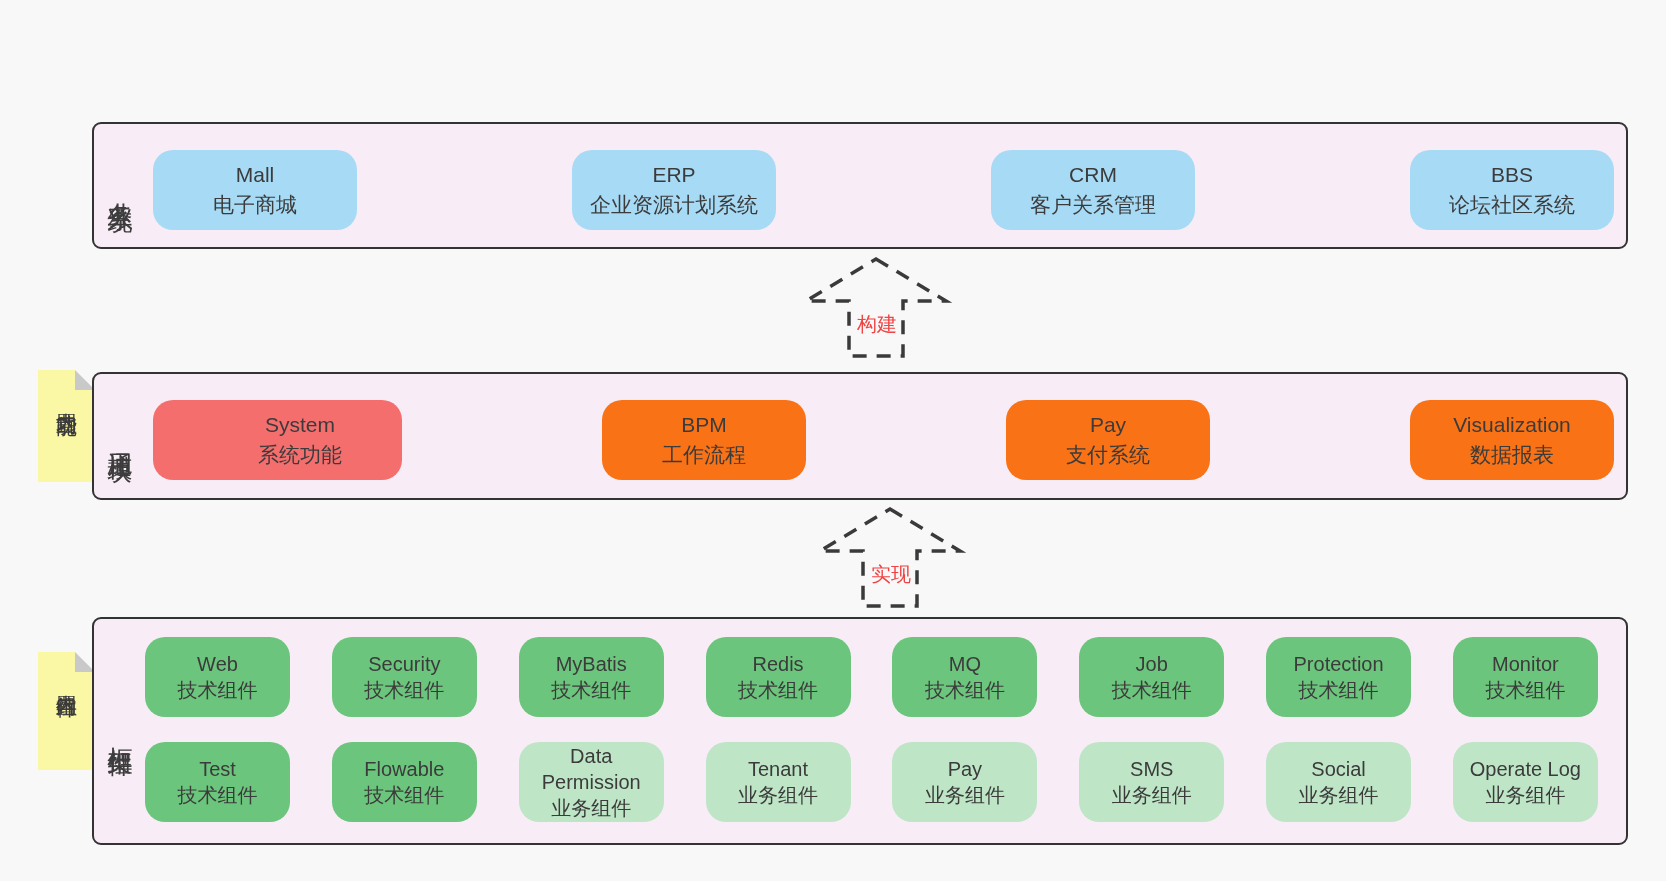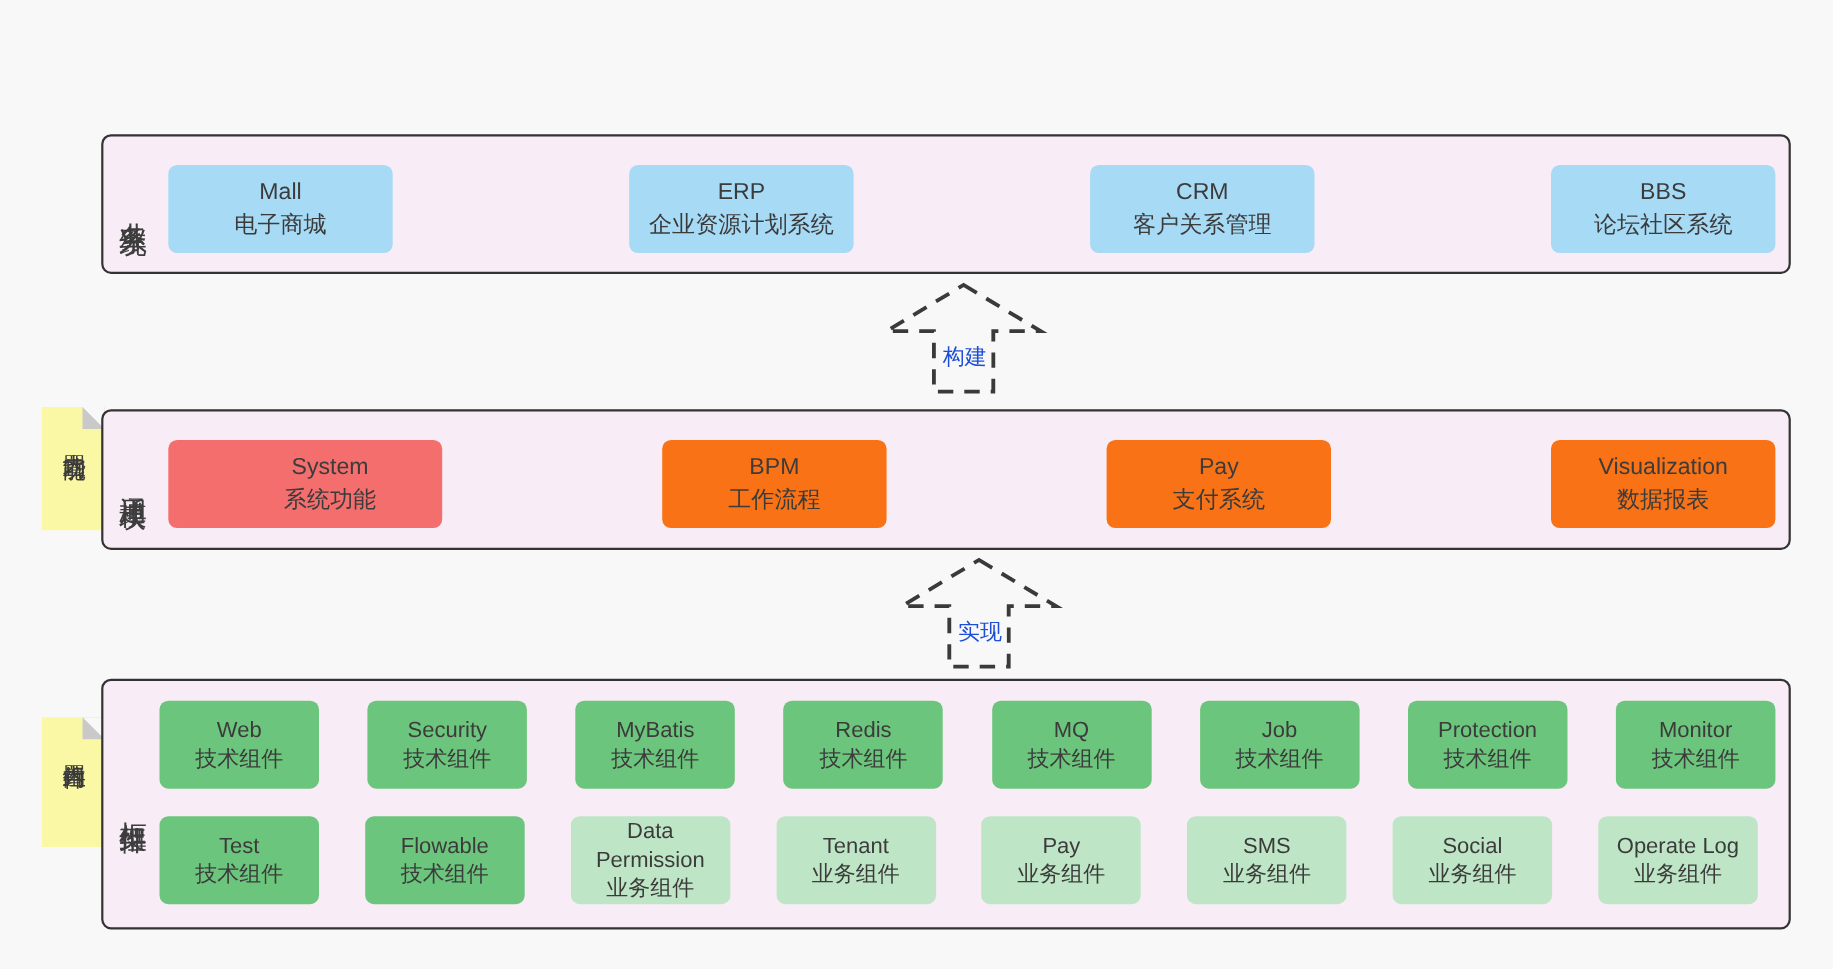--- a/index.html
+++ b/index.html
@@ -19,25 +19,25 @@
 
   .vlabel{
     position:absolute;left:8px;top:0;bottom:0;width:38px;
     display:flex;align-items:center;justify-content:center;
     writing-mode:vertical-rl;text-orientation:upright;
     font-size:25px;letter-spacing:2px;color:#3d3d3d;
   }
 
   .row{position:absolute;display:flex;justify-content:space-between;}
   .row-6{left:59px;right:12px;top:26px;}
-  .row-c1{left:51px;right:12px;top:18px;gap:19px;}
+  .row-c1{left:51px;right:28px;top:18px;gap:19px;}
   .row-c2{left:51px;right:28px;top:123px;}
 
   .box{
-    height:80px;border-radius:8px;
+    height:80px;border-radius:20px;
     display:flex;flex-direction:column;align-items:center;justify-content:center;
     text-align:center;color:#3b3b3b;
   }
   .w6{width:204px;font-size:21px;line-height:30px;}
   .w8{width:145px;font-size:20px;line-height:26px;padding:0 2px;box-sizing:border-box;}
 
   .v-blue{background:#a7daf5;}
   .v-red{background:#f56e6e;padding-left:45px;}
   .v-pink{background:#f97316;}
   .v-green{background:#6cc57c;}
@@ -57,21 +57,21 @@
   .note-text{
     writing-mode:vertical-rl;text-orientation:upright;
     font-size:21px;letter-spacing:1px;color:#3a3a3a;
   }
 
   .arrow{position:absolute;z-index:0;}
   #arrow-build{left:798px;top:256px;}
   #arrow-implement{left:812px;top:506px;}
   .arrow-label{
     position:absolute;z-index:2;transform:translateX(-50%);
-    background:#f8f8f8;font-size:20px;padding:0 4px;color:#1d4ed8;white-space:nowrap;
+    background:#f8f8f8;font-size:20px;padding:0 4px;color:#ef4444;white-space:nowrap;
   }
   #label-build{left:877px;top:311px;}
   #label-implement{left:891px;top:561px;text-align:center;}
 </style>
 </head>
 <body>
 
 <div class="layer" id="layer-business">
   <div class="vlabel">业务系统</div>
   <div class="row row-6">

